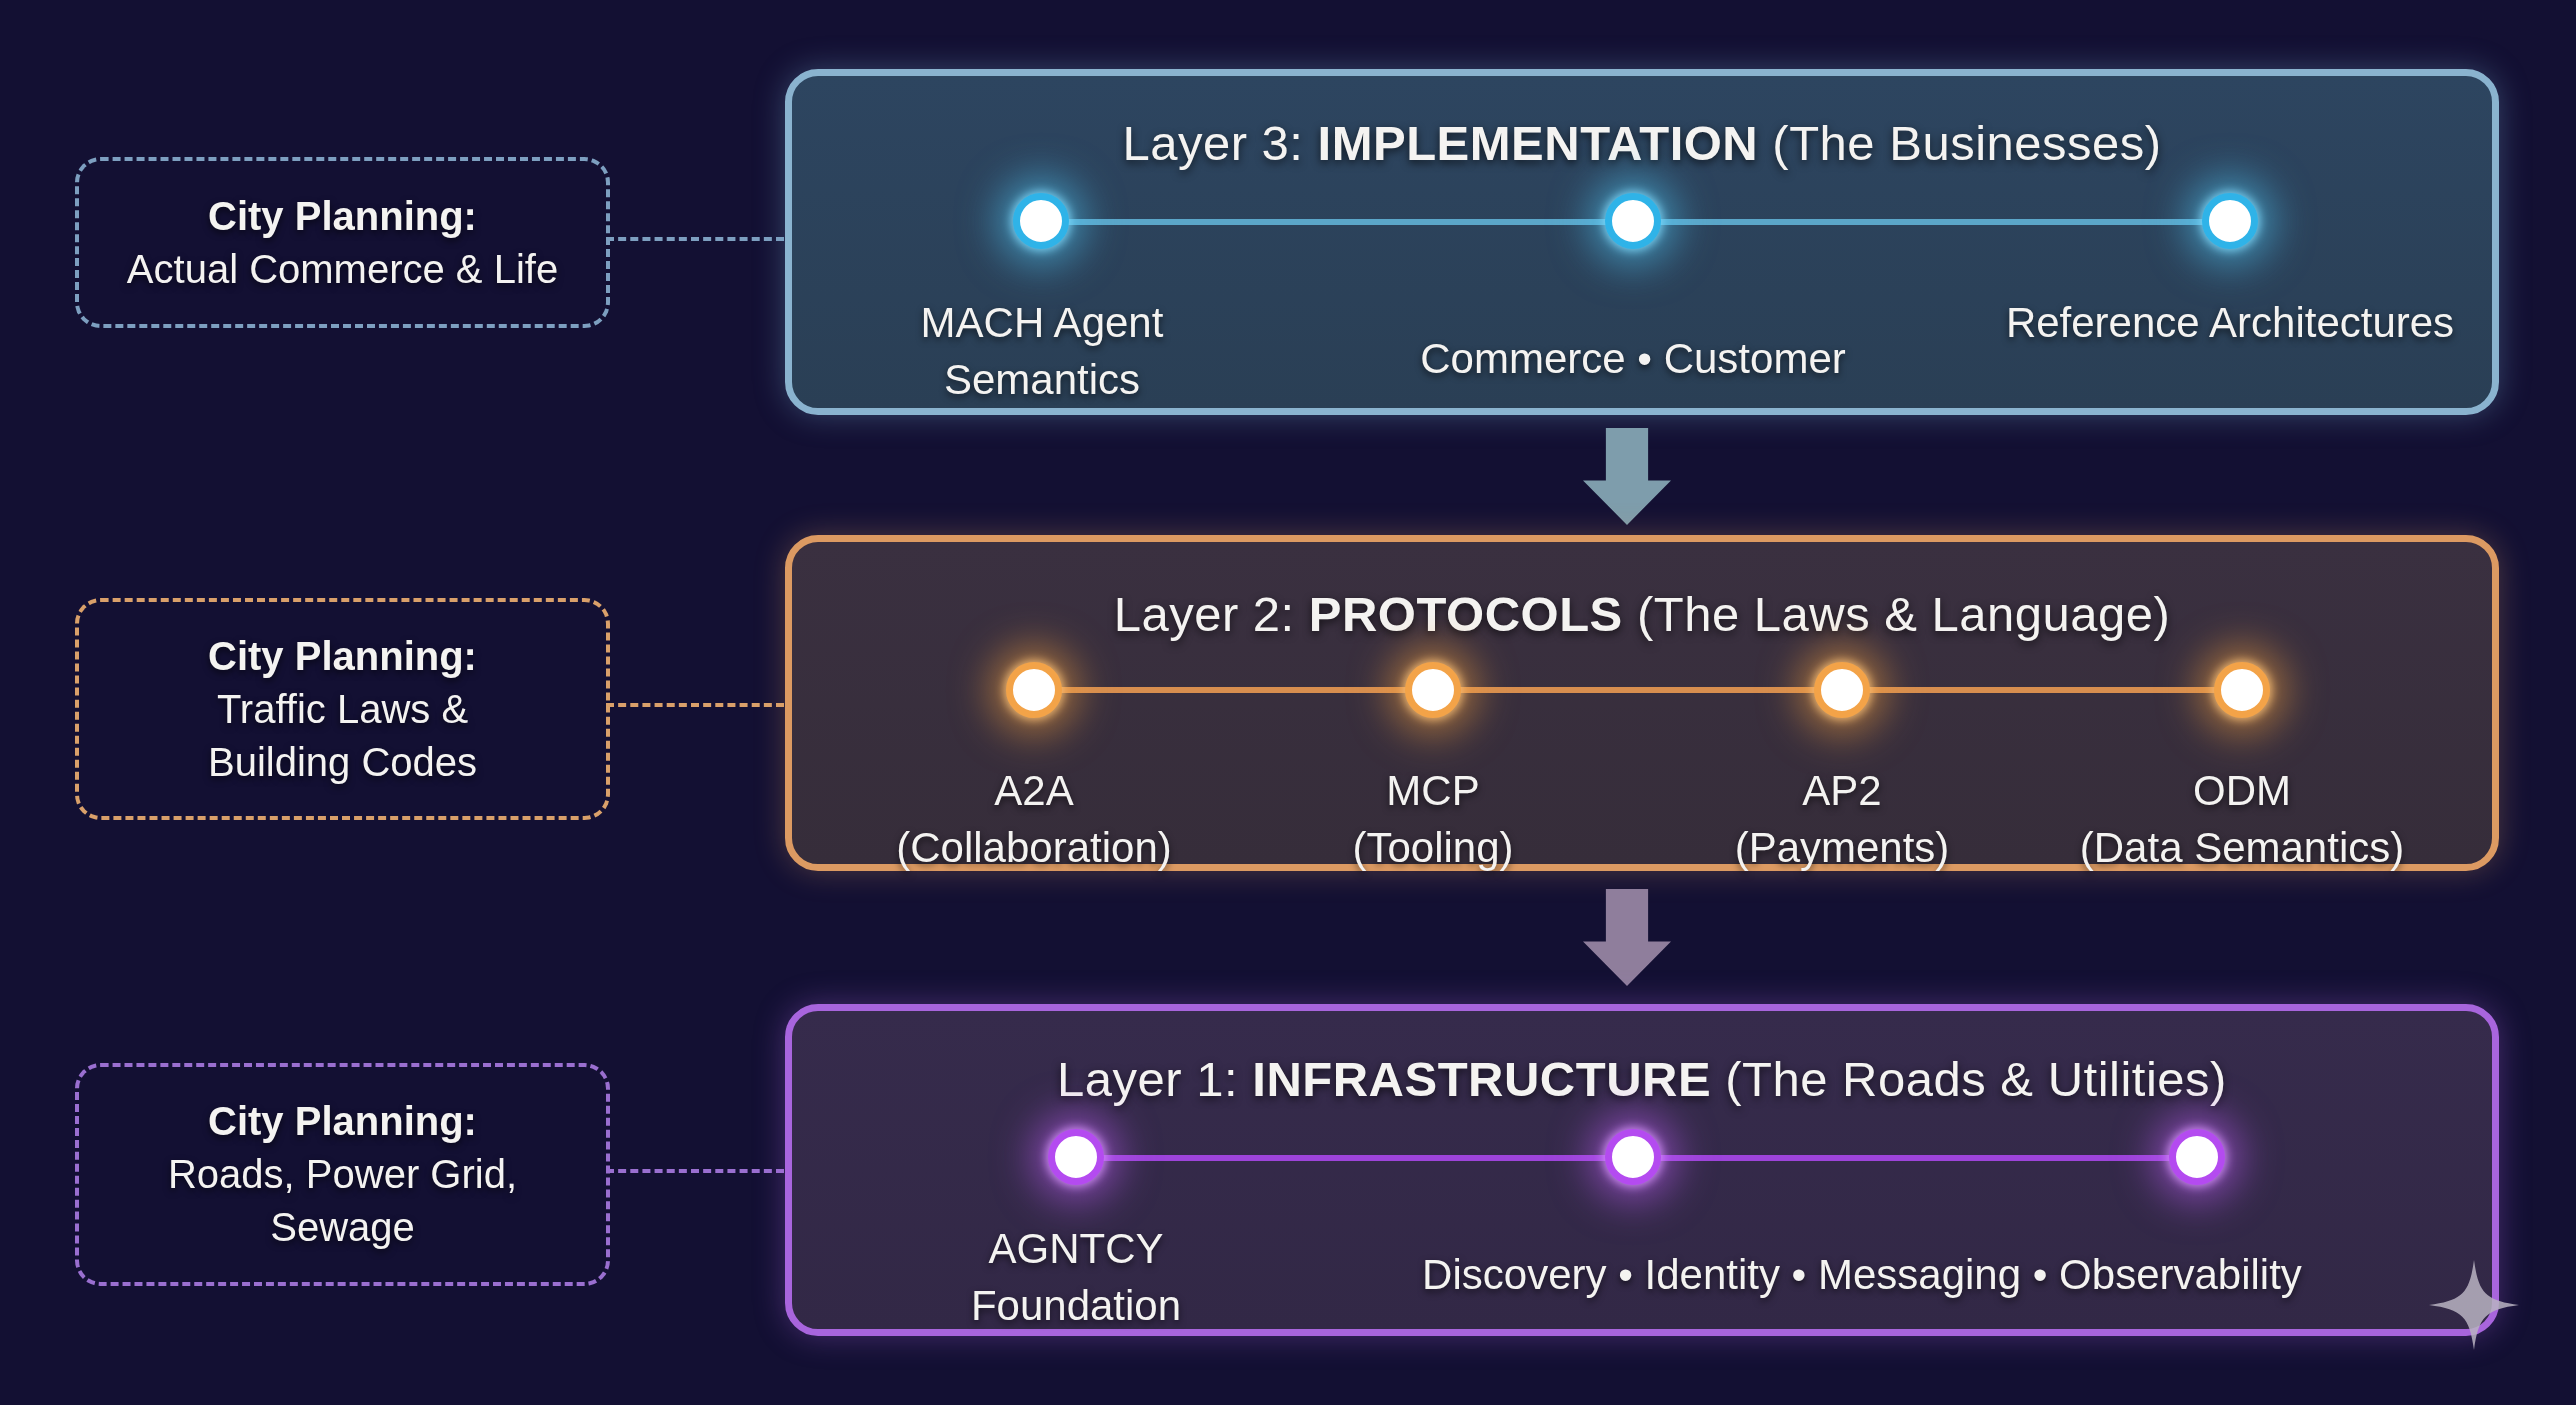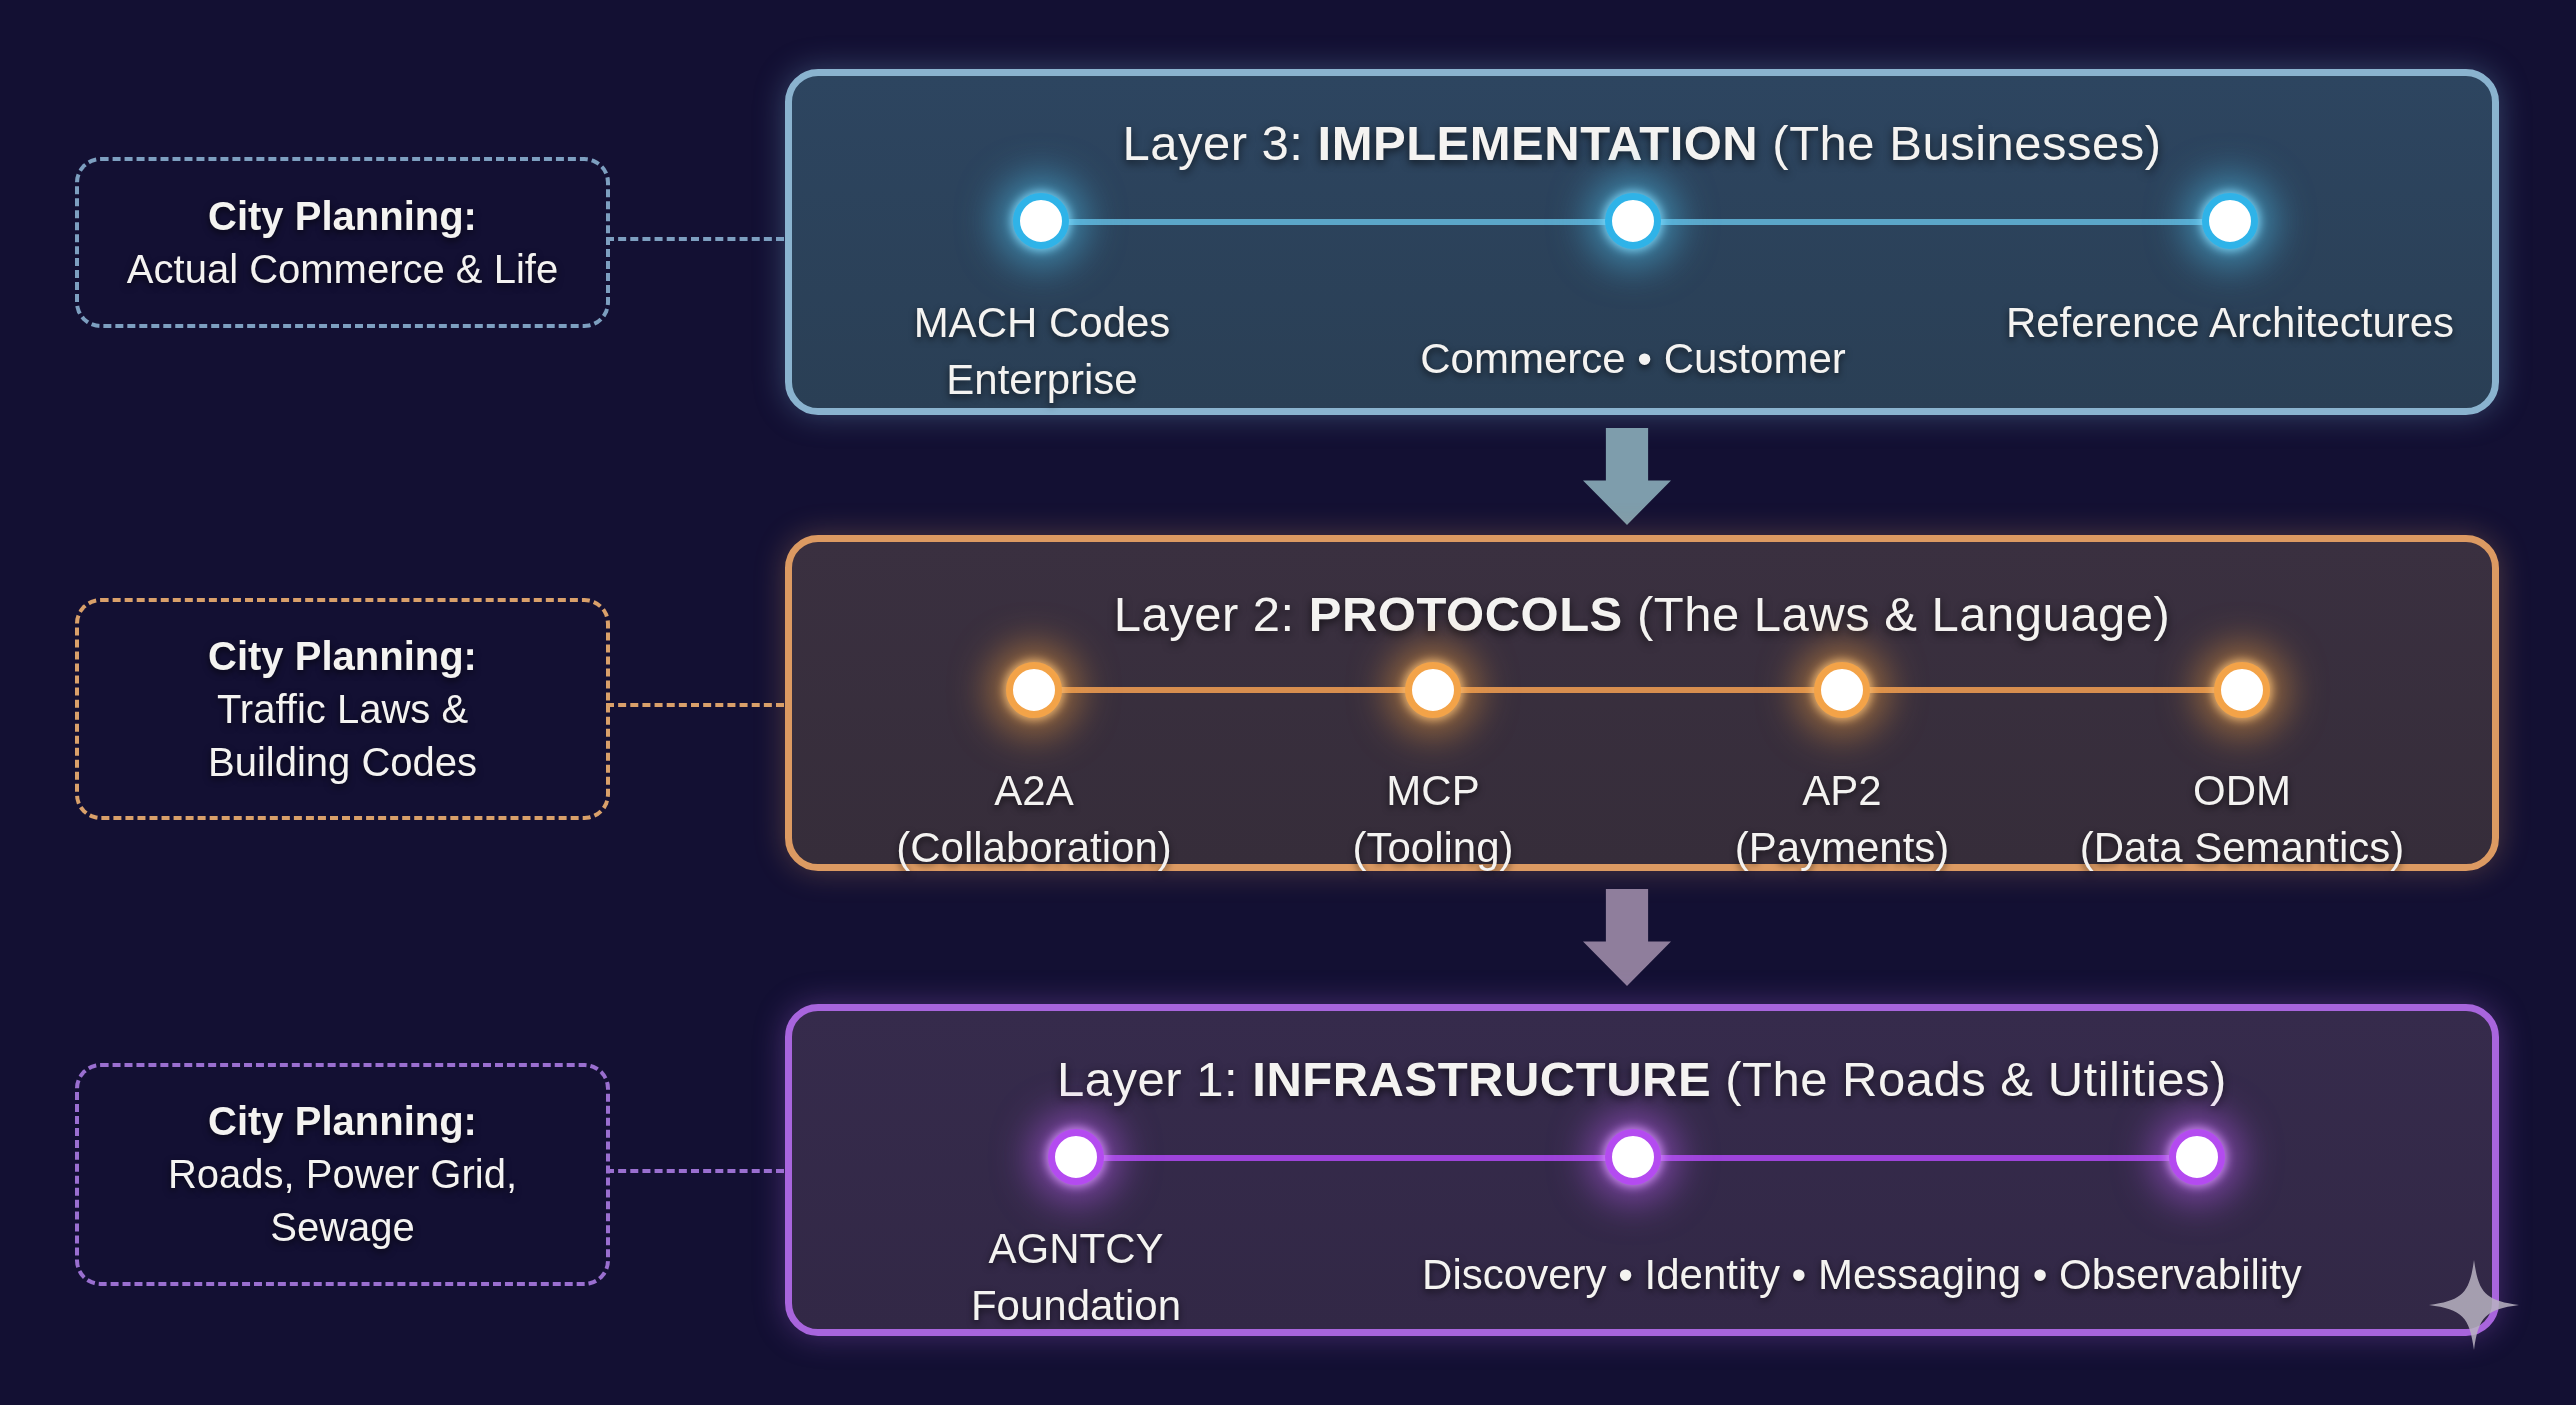--- a/index.html
+++ b/index.html
@@ -132,22 +132,22 @@
 
 <div class="layer layer3">
   <div class="layer-title">
     <span>Layer 3: </span><span class="emph">IMPLEMENTATION</span><span> (The Businesses)</span>
   </div>
   <div class="track"></div>
   <div class="node n1"></div>
   <div class="node n2"></div>
   <div class="node n3"></div>
   <div class="node-label nl1">
-    <div>MACH Codes</div>
-    <div>Enterprise</div>
+    <div>MACH Agent</div>
+    <div>Semantics</div>
   </div>
   <div class="node-label nl2">
     <div>Commerce • Customer</div>
   </div>
   <div class="node-label nl3">
     <div>Reference Architectures</div>
   </div>
 </div>
 
 <div class="block-arrow a1"></div>

